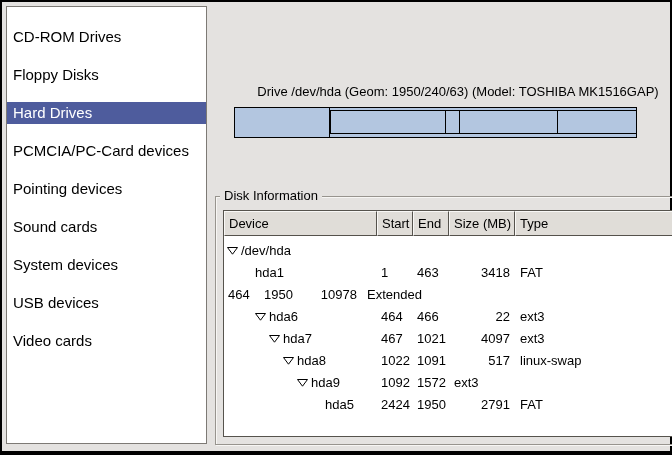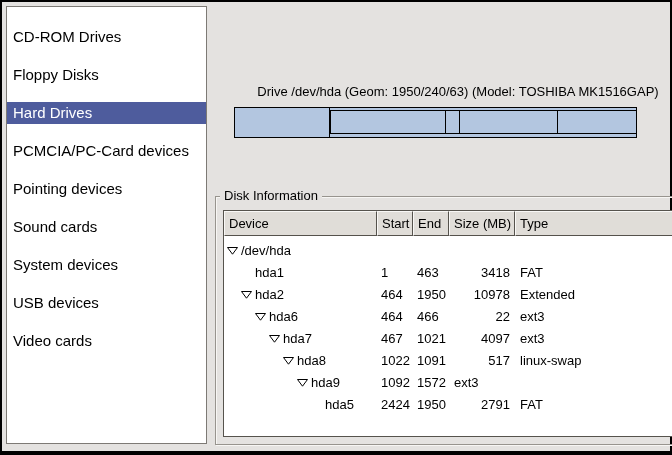--- a/index.html
+++ b/index.html
@@ -177,28 +177,20 @@
             <div class="cell c-device" style="width: 153px; padding-left: 17px;">
               <span class="expander"></span>
               <span>hda1</span>
             </div>
             <div class="cell c-start" style="width: 36px;">1</div>
             <div class="cell c-end" style="width: 36px;">463</div>
             <div class="cell c-size" style="width: 66px;">3418</div>
             <div class="cell c-type">FAT</div>
           </div>
           <div class="row">
-            <div class="cell c-device" style="width: 153px; padding-left: 17px;">
-              <span class="expander">
-                <svg width="11" height="8" viewBox="0 0 11 8">
-                  <path d="M0.5 0.5 L10.5 0.5 L5.5 7.2 Z" fill="#ffffff" stroke="#000000" stroke-width="1"></path>
-                </svg>
-              </span>
-              <span>hda2</span>
-            </div>
             <div class="cell c-start" style="width: 36px;">464</div>
             <div class="cell c-end" style="width: 36px;">1950</div>
             <div class="cell c-size" style="width: 66px;">10978</div>
             <div class="cell c-type">Extended</div>
           </div>
           <div class="row">
             <div class="cell c-device" style="width: 153px; padding-left: 31px;">
               <span class="expander">
                 <svg width="11" height="8" viewBox="0 0 11 8">
                   <path d="M0.5 0.5 L10.5 0.5 L5.5 7.2 Z" fill="#ffffff" stroke="#000000" stroke-width="1"></path>

